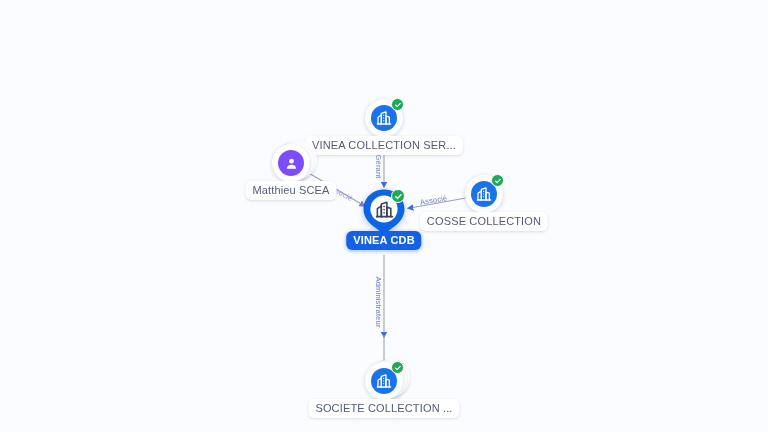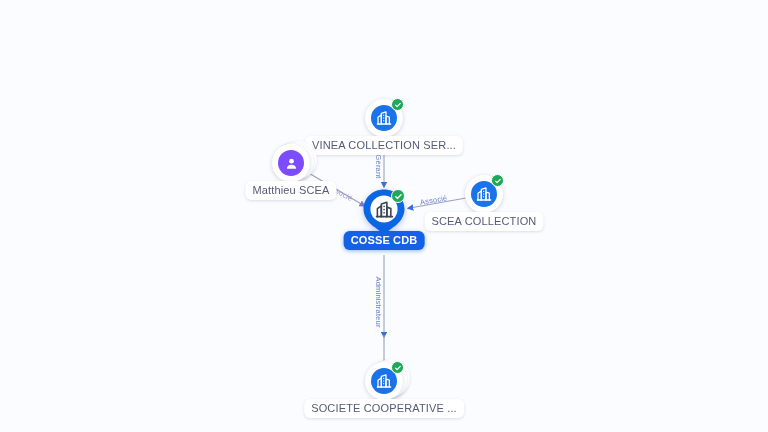--- a/index.html
+++ b/index.html
@@ -269,21 +269,21 @@
             <rect x="10.6" y="15.2" width="1.7" height="1.7" fill="#ffffff"></rect>
           </svg>
         </div>
       </div>
       <div class="check-badge">
         <svg width="8" height="8" viewBox="0 0 12 12">
           <path d="M2.4 6.2 L4.7 8.5 L9.4 3.6" stroke="#ffffff" stroke-width="1.8" fill="none" stroke-linecap="round" stroke-linejoin="round"></path>
         </svg>
       </div>
     </div>
-    <div class="node-label lbl-top">SCEA COLLECTION</div>
+    <div class="node-label lbl-top">COSSE COLLECTION</div>
   </div>
 
   <div class="node" style="left:384px; top:381px;">
     <div class="circle-wrap">
       <div class="stack-card s1"></div>
       <div class="stack-card s2"></div>
       <div class="circle-node">
         <div class="inner-disc company">
           <svg width="16" height="16" viewBox="0 0 24 24" fill="none">
             <path d="M3 21V11l5-3.5V21" stroke="#ffffff" stroke-width="1.9" stroke-linejoin="round" stroke-linecap="round" fill="none"></path>
@@ -295,21 +295,21 @@
             <rect x="10.6" y="15.2" width="1.7" height="1.7" fill="#ffffff"></rect>
           </svg>
         </div>
       </div>
       <div class="check-badge">
         <svg width="8" height="8" viewBox="0 0 12 12">
           <path d="M2.4 6.2 L4.7 8.5 L9.4 3.6" stroke="#ffffff" stroke-width="1.8" fill="none" stroke-linecap="round" stroke-linejoin="round"></path>
         </svg>
       </div>
     </div>
-    <div class="node-label lbl-top">SOCIETE COOPERATIVE ...</div>
+    <div class="node-label lbl-top">SOCIETE COLLECTION ...</div>
   </div>
 
   <div class="node" style="left:384px; top:212px;">
     <div class="pin-wrap">
       <svg class="pin-shape" viewBox="0 0 44 48">
         <path d="M22 1.5
                  C10.5 1.5 1.5 10.2 1.5 21
                  C1.5 29.0 6.8 35.3 13.2 39.6
                  L22 46.5 L30.8 39.6
                  C37.2 35.3 42.5 29.0 42.5 21
@@ -326,16 +326,16 @@
           <rect x="10.6" y="11.2" width="1.8" height="1.8" fill="#3c4352"></rect>
           <rect x="10.6" y="15.2" width="1.8" height="1.8" fill="#3c4352"></rect>
         </svg>
       </div>
       <div class="pin-check">
         <svg width="9" height="9" viewBox="0 0 12 12">
           <path d="M2.4 6.2 L4.7 8.5 L9.4 3.6" stroke="#ffffff" stroke-width="1.9" fill="none" stroke-linecap="round" stroke-linejoin="round"></path>
         </svg>
       </div>
     </div>
-    <div class="node-label selected" style="top:19px;">COSSE CDB</div>
+    <div class="node-label selected" style="top:19px;">VINEA CDB</div>
   </div>
 
 </div>
 
 </body></html>

